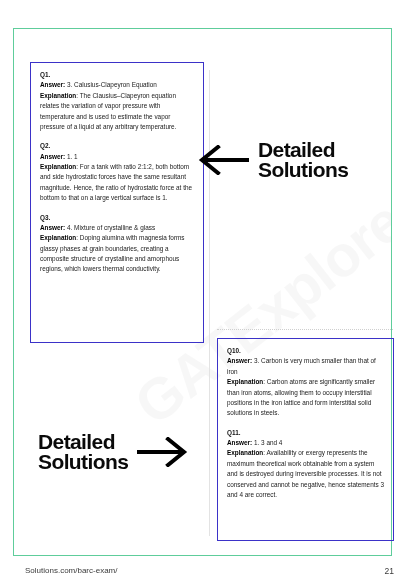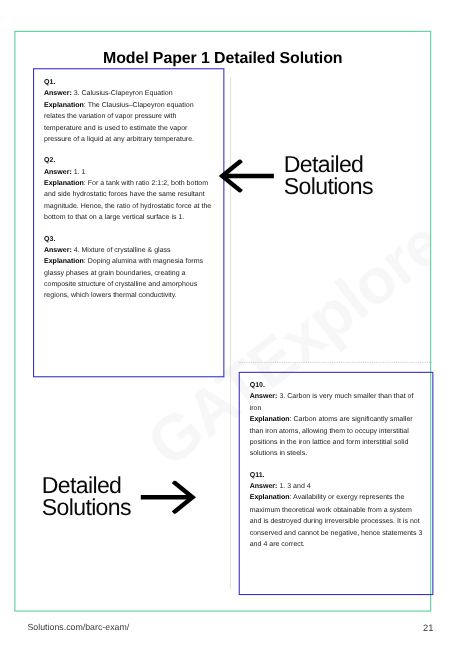--- a/index.html
+++ b/index.html
@@ -125,21 +125,21 @@
 
   
   .annot {
     position: absolute;
     display: flex;
     align-items: center;
     gap: 8px;
   }
   .annot-text {
     font-size: 21px;
-    font-weight: 400;
+    font-weight: 700;
     line-height: 0.97;
     color: #0a0a0a;
     letter-spacing: -0.6px;
     white-space: pre-line;
   }
   .annot--top {
     left: 198px;
     top: 140px;
   }
   .annot--bottom {
@@ -167,21 +167,20 @@
 </style>
 </head>
 <body>
 
 <div class="page-frame">
 
   <div class="watermark">
     <span>GATExplore</span>
   </div>
 
-  <div class="page-title">Model Paper 1 Detailed Solution</div>
 
   <div class="col-divider"></div>
   <div class="dot-separator"></div>
 
   <div class="sol-box sol-box--left">
 
     <div class="qblock">
       <div class="q-id">Q1.</div>
       <div class="q-line"><b>Answer:</b><span> 3. Calusius-Clapeyron Equation</span></div>
       <div class="q-line"><b>Explanation</b><span>: The Clausius–Clapeyron equation relates the variation of vapor pressure with temperature and is used to estimate the vapor pressure of a liquid at any arbitrary temperature.</span></div>

